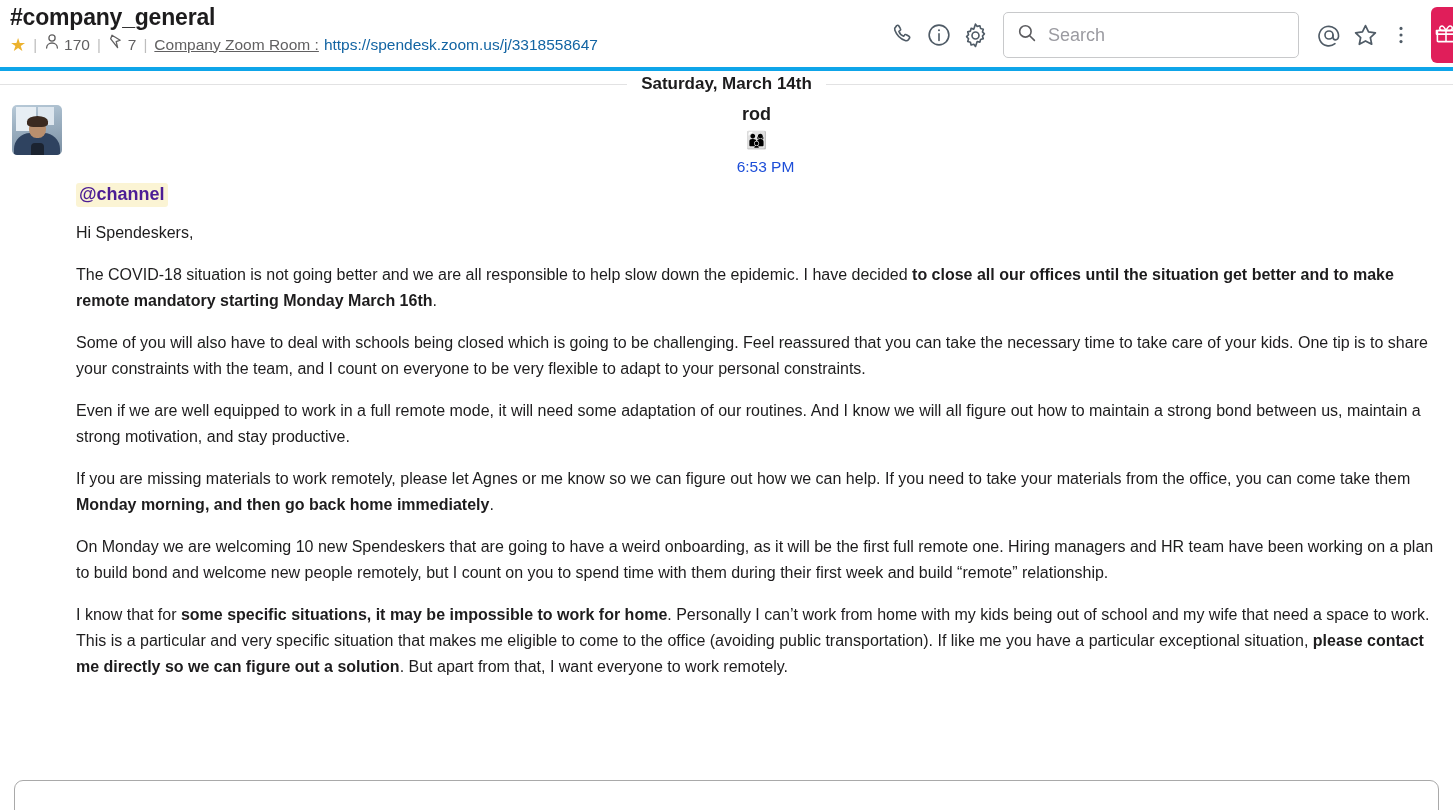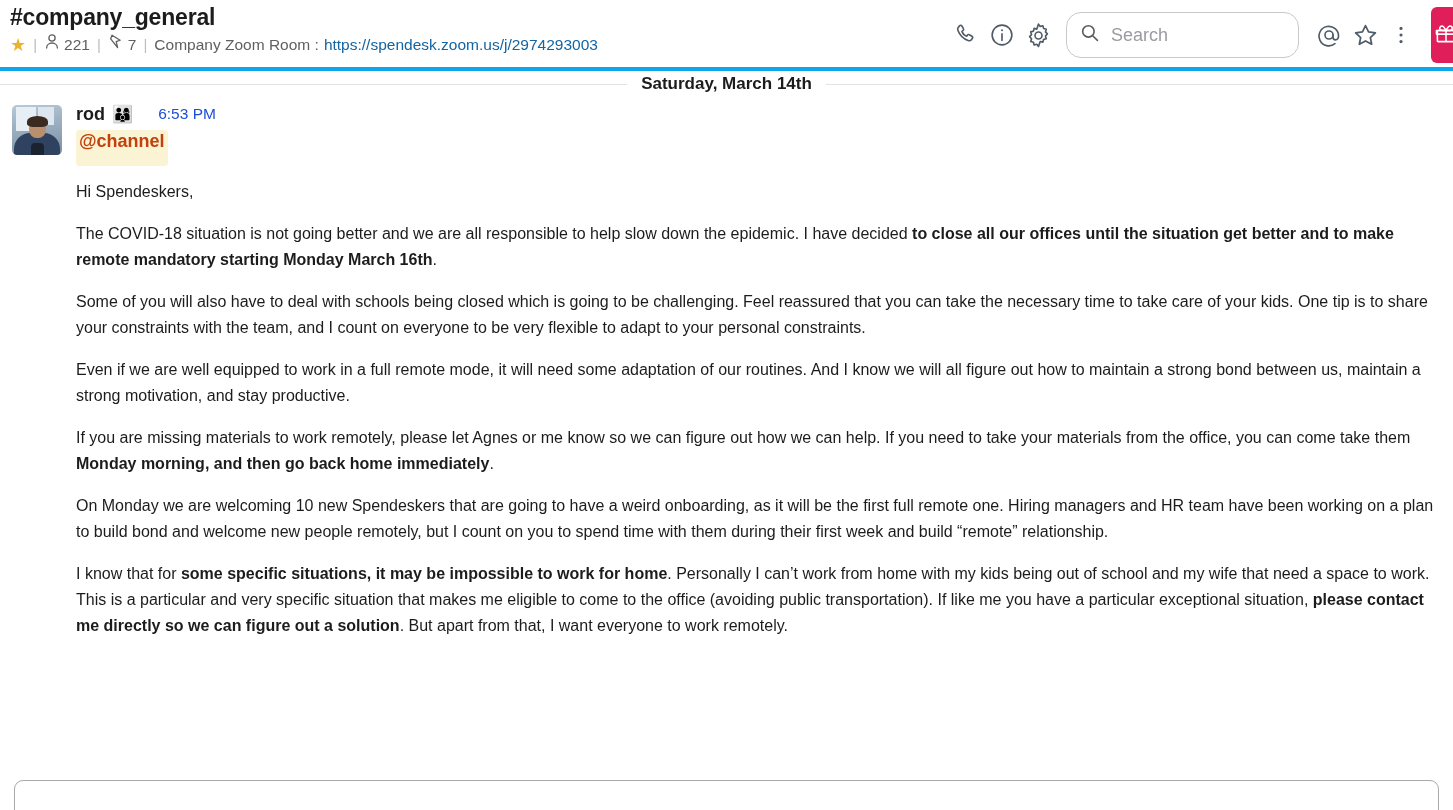--- a/index.html
+++ b/index.html
@@ -47,21 +47,21 @@
     color: #bdbdbd;
     margin: 0 7px;
     font-size: 15px;
   }
   .meta-chunk {
     display: inline-flex;
     align-items: center;
     gap: 4px;
   }
   .star-filled { color: #ecb22e; font-size: 18px; line-height: 1; }
-  .meta-topic { color: #616061; }
+  .meta-topic { color: #616061; text-decoration: underline; }
   .meta-link { color: #1264a3; }
 
   .header-right {
     position: absolute;
     right: 0;
     top: 11px;
     display: flex;
     align-items: center;
     height: 48px;
   }
@@ -69,23 +69,23 @@
     width: 36px; height: 36px;
     display: flex; align-items: center; justify-content: center;
     cursor: pointer;
     color: #4f5b66;
     background: transparent;
     border: none;
     border-radius: 4px;
   }
   .icon-btn svg { display: block; }
   .search-box {
-    width: 233px; height: 46px;
+    width: 296px; height: 46px;
     border: 1px solid #c8c9cb;
-    border-radius: 15px;
+    border-radius: 5px;
     display: flex;
     align-items: center;
     padding: 0 13px;
     gap: 11px;
     margin: 0 12px 0 10px;
     background: #fff;
     cursor: text;
   }
   .search-box .search-ph {
     font-size: 18px;
@@ -176,42 +176,43 @@
     background: #1b2330;
     border-radius: 4px 4px 0 0;
   }
 
   .msg-body { flex: 1 1 auto; min-width: 0; padding-top: 2px; }
   .msg-head {
     display: flex;
     align-items: center;
     gap: 7px;
     line-height: 22px;
+    flex-direction: column;
   }
   .msg-author {
     font-size: 18px;
     font-weight: bold;
     color: #1d1c1d;
     cursor: pointer;
   }
   .msg-emoji { font-size: 17px; line-height: 1; }
   .msg-time {
     font-size: 15.5px;
     color: #1d4ed8;
     cursor: pointer;
     margin-left: 18px;
   }
   .mention {
     display: inline-block;
     background: #fbf4d4;
-    color: #c2410c;
+    color: #4c1d95;
     font-weight: bold;
     font-size: 18px;
     border-radius: 3px;
-    padding: 1px 3px 14px 3px;
+    padding: 1px 3px 2px 3px;
     margin-top: 5px;
     cursor: pointer;
   }
   .msg-text p {
     font-size: 16px;
     line-height: 26px;
     color: #1d1c1d;
     margin: 16px 0 0 0;
     max-width: 1362px;
   }
@@ -250,37 +251,37 @@
       </span>
       <span class="sep">|</span>
 
       <span class="meta-chunk">
         <span>
           <svg width="16" height="17" viewBox="0 0 16 17" fill="none" stroke="#616061" stroke-width="1.3">
             <circle cx="8" cy="5" r="3.1"></circle>
             <path d="M2.6 15c0-3 2.4-5 5.4-5s5.4 2 5.4 5" stroke-linecap="round"></path>
           </svg>
         </span>
-        <span>221</span>
+        <span>170</span>
       </span>
       <span class="sep">|</span>
 
       <span class="meta-chunk">
         <span>
           <svg width="16" height="17" viewBox="0 0 16 17" fill="none" stroke="#616061" stroke-width="1.3" stroke-linejoin="round">
             <path d="M4 2.2 L12.2 7.2 L8.2 8.6 L9.6 14.6 L2.7 5.8 Z"></path>
           </svg>
         </span>
         <span>7</span>
       </span>
       <span class="sep">|</span>
 
       <span class="meta-topic">Company Zoom Room :</span>
       <span style="width:5px"></span>
-      <span class="meta-link">https://spendesk.zoom.us/j/2974293003</span>
+      <span class="meta-link">https://spendesk.zoom.us/j/3318558647</span>
     </div>
   </div>
 
   <div class="header-right">
 
     <div class="icon-btn">
       <span>
         <svg width="26" height="26" viewBox="0 0 24 24" fill="none" stroke="#4f5b66" stroke-width="1.5" stroke-linecap="round" stroke-linejoin="round">
           <path d="M6.2 3.3c.7-.5 1.6-.3 2 .4l1.4 2.4c.4.6.2 1.4-.4 1.8l-1 .7c.5 1.7 2.6 3.9 4.4 4.5l.7-1c.4-.6 1.2-.8 1.8-.4l2.4 1.4c.7.4.9 1.3.4 2l-.9 1.2c-.7.9-1.9 1.2-3 .8-4.4-1.6-7.9-5.1-9.5-9.5-.4-1.1-.1-2.3.8-3z"></path>
         </svg>

